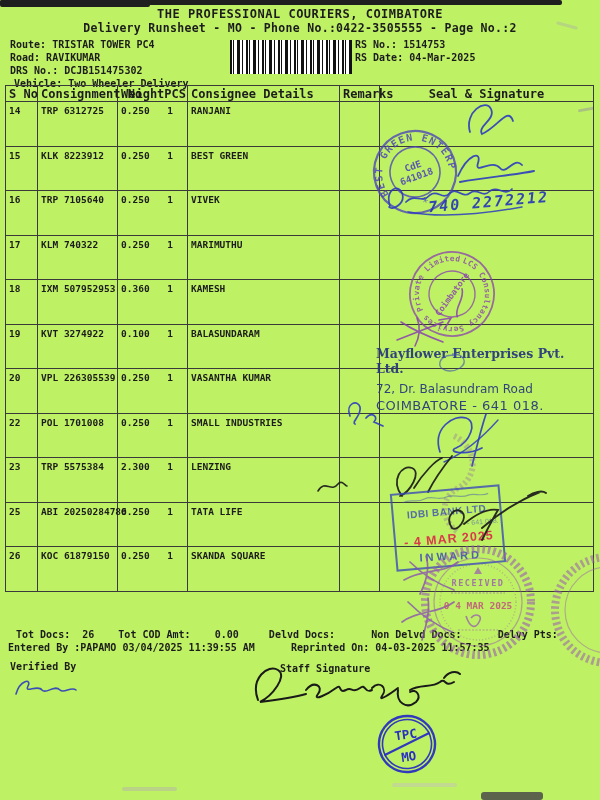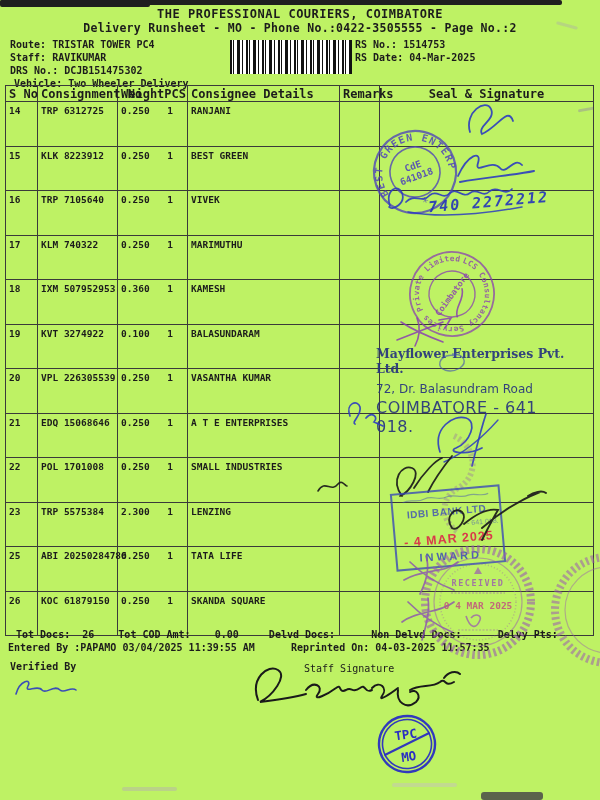--- a/index.html
+++ b/index.html
@@ -27,21 +27,21 @@
   .wtcell .pcs{margin-left:auto;margin-right:14px;}
   th .wtcell .pcs{}
 
   .footline{left:8px;font-size:10px;}
   .lbl{font-size:10px;}
 
   .stamp-svg{position:absolute;pointer-events:none;}
   .mayflower{left:376px;top:346px;width:190px;color:#27357e;opacity:.92;}
   .mf1{font-family:"DejaVu Serif","Liberation Serif",serif;font-weight:bold;font-size:12.5px;}
   .mf2{font-family:"DejaVu Sans","Liberation Sans",sans-serif;font-size:12px;margin-top:6px;}
-  .mf3{font-family:"DejaVu Sans","Liberation Sans",sans-serif;font-size:16px;letter-spacing:.5px;margin-top:2px;}
+  .mf3{font-family:"DejaVu Sans","Liberation Sans",sans-serif;font-size:13px;letter-spacing:.5px;margin-top:2px;}
 
   .idbi{left:393px;top:489px;width:110px;height:78px;border:2px solid rgba(58,74,184,.8);
     transform:rotate(-5deg);display:flex;flex-direction:column;align-items:center;justify-content:space-between;
     padding:3px 2px;box-sizing:border-box;background:rgba(255,255,255,0);}
   .idbi .bank{color:rgba(58,74,184,.8);font-size:10px;font-weight:bold;letter-spacing:.5px;font-family:"Liberation Sans",sans-serif;}
   .idbi .sub{color:rgba(58,74,184,.55);font-size:7px;align-self:flex-end;font-family:"Liberation Sans",sans-serif;}
   .idbi .date{color:#d93a4a;font-size:12.5px;font-weight:bold;letter-spacing:1px;font-family:"Liberation Sans",sans-serif;}
   .idbi .inward{color:rgba(58,74,184,.85);font-size:11px;font-weight:bold;letter-spacing:3px;transform:rotate(2deg);font-family:"Liberation Sans",sans-serif;}
 
   .phone-note{left:428px;top:193px;color:#2334bb;font-size:15px;font-style:italic;letter-spacing:2px;
@@ -58,21 +58,21 @@
   <div class="abs smudge" style="left:481px;top:792px;width:62px;height:8px;background:#4a4a48;opacity:.85;"></div>
   <div class="abs smudge" style="left:122px;top:787px;width:55px;height:4px;background:#b5b2ac;opacity:.5;"></div>
   <div class="abs smudge" style="left:392px;top:783px;width:65px;height:4px;background:#c5c2bc;opacity:.5;"></div>
   <div class="abs smudge" style="left:578px;top:108px;width:16px;height:3px;background:#999;opacity:.55;transform:rotate(-10deg);"></div>
   <div class="abs smudge" style="left:556px;top:24px;width:22px;height:3px;background:#aaa;opacity:.4;transform:rotate(15deg);"></div>
 
   <div class="abs doc title">THE PROFESSIONAL COURIERS, COIMBATORE</div>
   <div class="abs doc subtitle">Delivery Runsheet - MO - Phone No.:0422-3505555 - Page No.:2</div>
 
   <div class="abs doc hline" style="left:10px;top:38px;">Route: TRISTAR TOWER PC4</div>
-  <div class="abs doc hline" style="left:10px;top:51px;">Staff: RAVIKUMAR</div>
+  <div class="abs doc hline" style="left:10px;top:51px;">Road: RAVIKUMAR</div>
   <div class="abs doc hline" style="left:10px;top:64px;">DRS No.: DCJB151475302</div>
   <div class="abs doc hline" style="left:14px;top:77px;text-align:right;">Vehicle: Two Wheeler Delivery</div>
 
   <div class="abs barcode"></div>
 
   <div class="abs doc hline" style="left:355px;top:38px;">RS No.: 1514753</div>
   <div class="abs doc hline" style="left:355px;top:51px;">RS Date: 04-Mar-2025</div>
 
   <table class="runsheet">
     <colgroup>
@@ -190,33 +190,20 @@
             <span class="wtcell">
               <span>0.250</span>
               <span class="pcs">1</span>
             </span>
           </td>
       <td>VASANTHA KUMAR</td>
       <td></td>
       <td></td>
     </tr>
 
-    <tr class="data">
-      <td>21</td>
-      <td>EDQ 15068646</td>
-      <td>
-            <span class="wtcell">
-              <span>0.250</span>
-              <span class="pcs">1</span>
-            </span>
-          </td>
-      <td>A T E ENTERPRISES</td>
-      <td></td>
-      <td></td>
-    </tr>
 
     <tr class="data">
       <td>22</td>
       <td>POL 1701008</td>
       <td>
             <span class="wtcell">
               <span>0.250</span>
               <span class="pcs">1</span>
             </span>
           </td>
@@ -266,21 +253,21 @@
       <td>SKANDA SQUARE</td>
       <td></td>
       <td></td>
     </tr>
   </tbody>
   </table>
 
   <div class="abs doc pre footline" style="top:629px;margin-left:8px;">Tot Docs:  26    Tot COD Amt:    0.00     Delvd Docs:      Non Delvd Docs:      Delvy Pts:</div>
   <div class="abs doc pre footline" style="top:642px;">Entered By :PAPAMO 03/04/2025 11:39:55 AM      Reprinted On: 04-03-2025 11:57:35</div>
   <div class="abs doc lbl" style="left:10px;top:661px;">Verified By</div>
-  <div class="abs doc lbl" style="left:280px;top:663px;font-weight:normal;margin-left:24px;">Staff Signature</div>
+  <div class="abs doc lbl" style="left:280px;top:663px;font-weight:bold;">Staff Signature</div>
 
   <svg class="stamp-svg" style="left:460px;top:96px;" width="62" height="46" viewBox="0 0 62 46">
     <path d="M10,36 C4,16 26,2 31,13 C36,24 17,30 22,38 C38,31 48,10 53,25" fill="none" stroke="#2c3cc0" stroke-width="1.8" stroke-linecap="round" opacity=".9"></path>
   </svg>
 
   <svg class="stamp-svg" style="left:371px;top:128px;transform:rotate(-20deg);" width="88" height="88" viewBox="-44 -44 88 88">
     <defs>
         <path id="bgArc" d="M -32 12 A 33.5 33.5 0 1 1 32 12"></path>
       </defs>
     <circle r="41" fill="none" stroke="#5046b8" stroke-width="2.2" opacity=".8"></circle>

